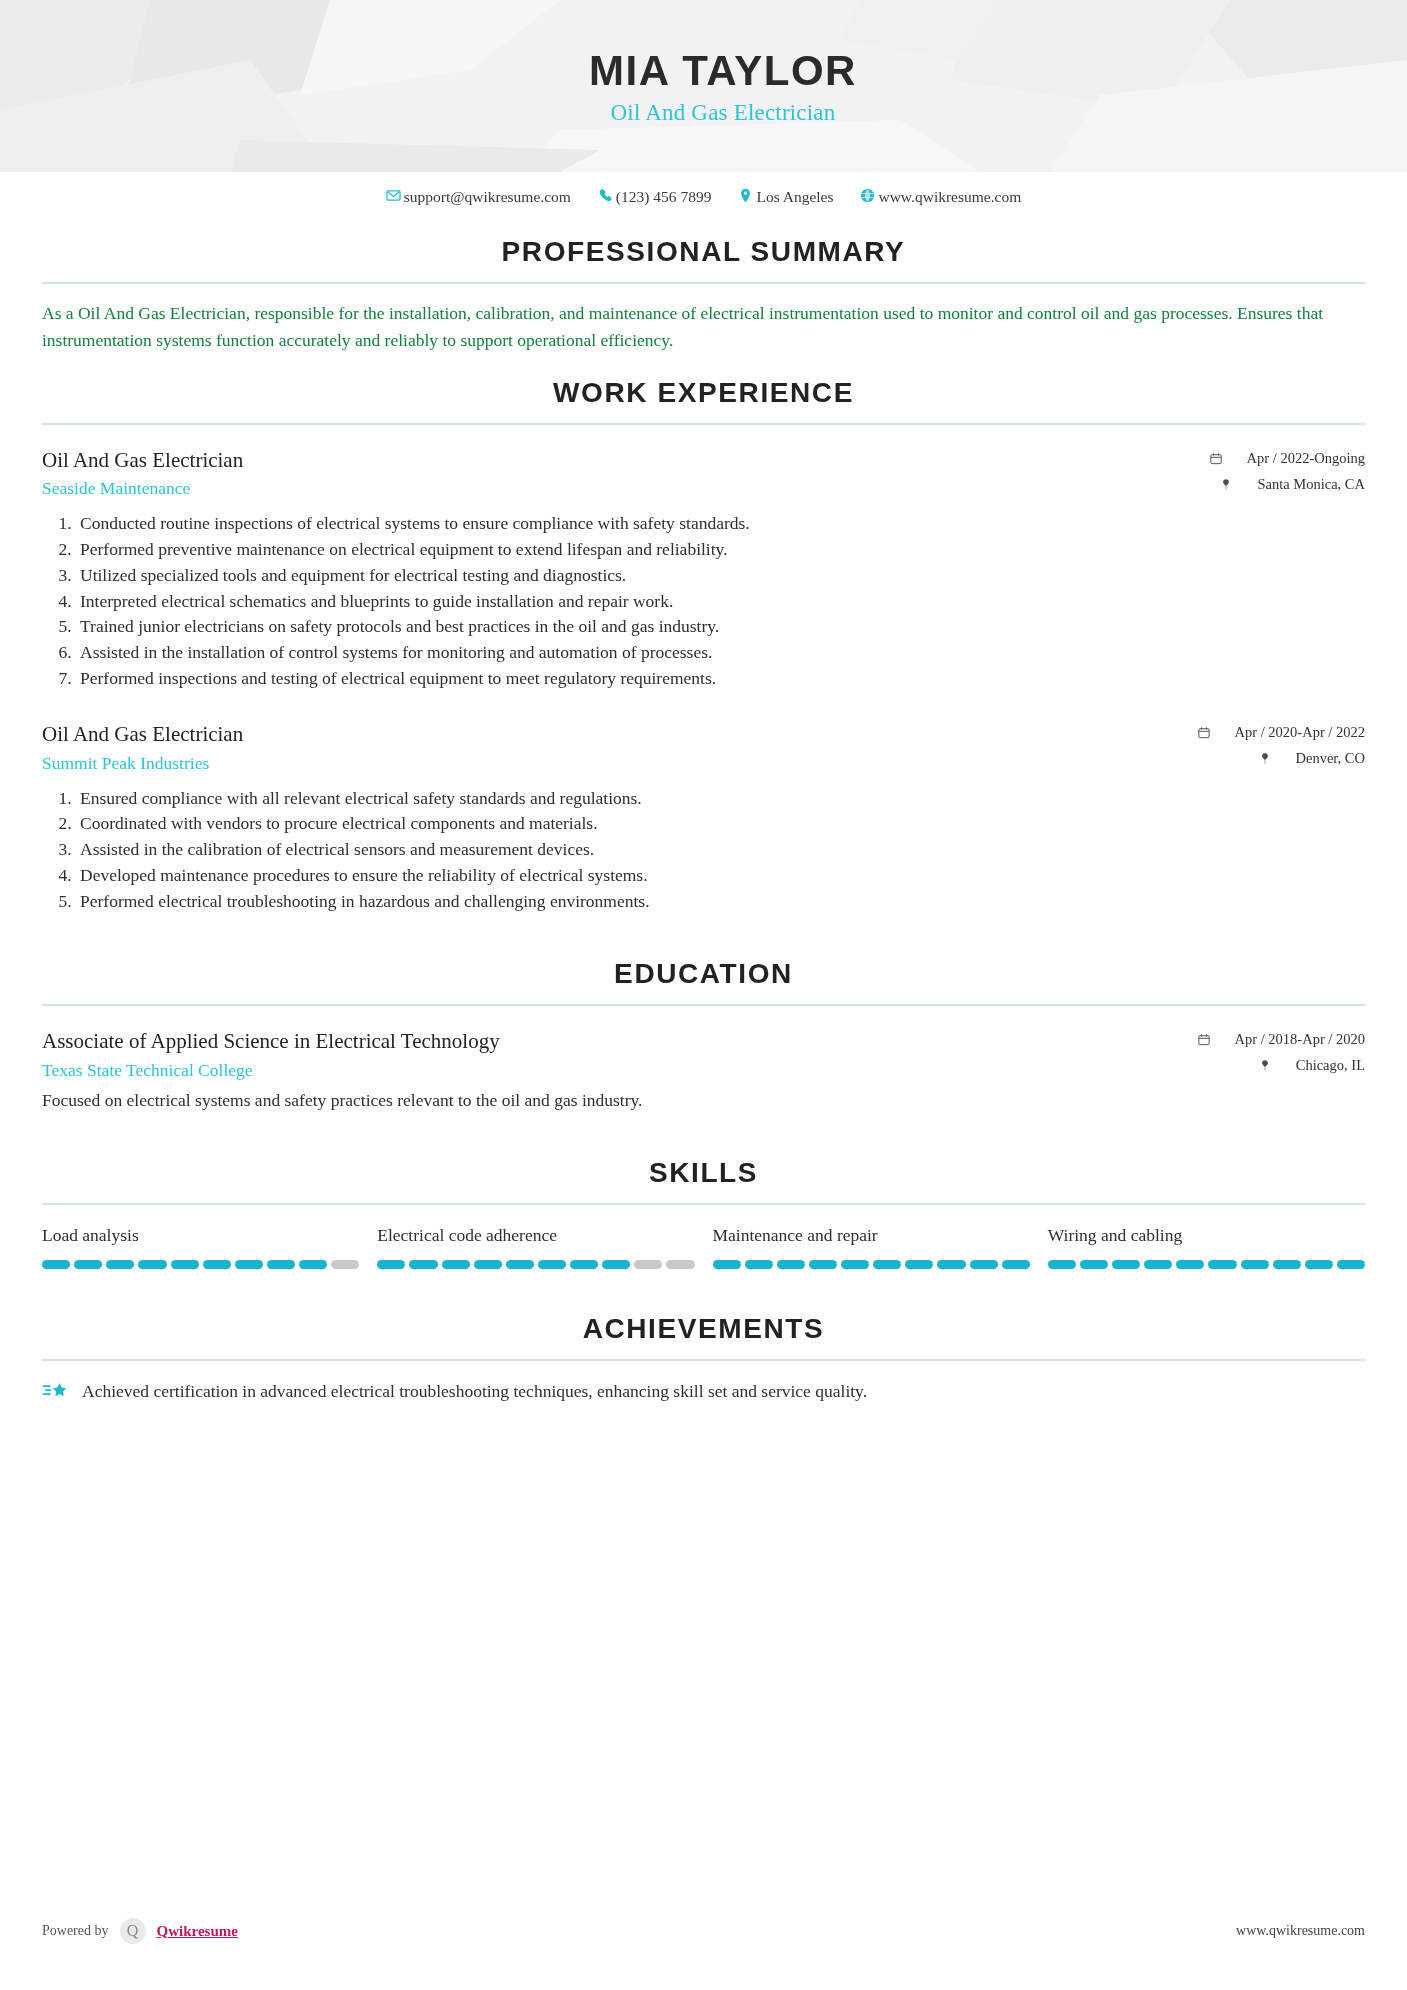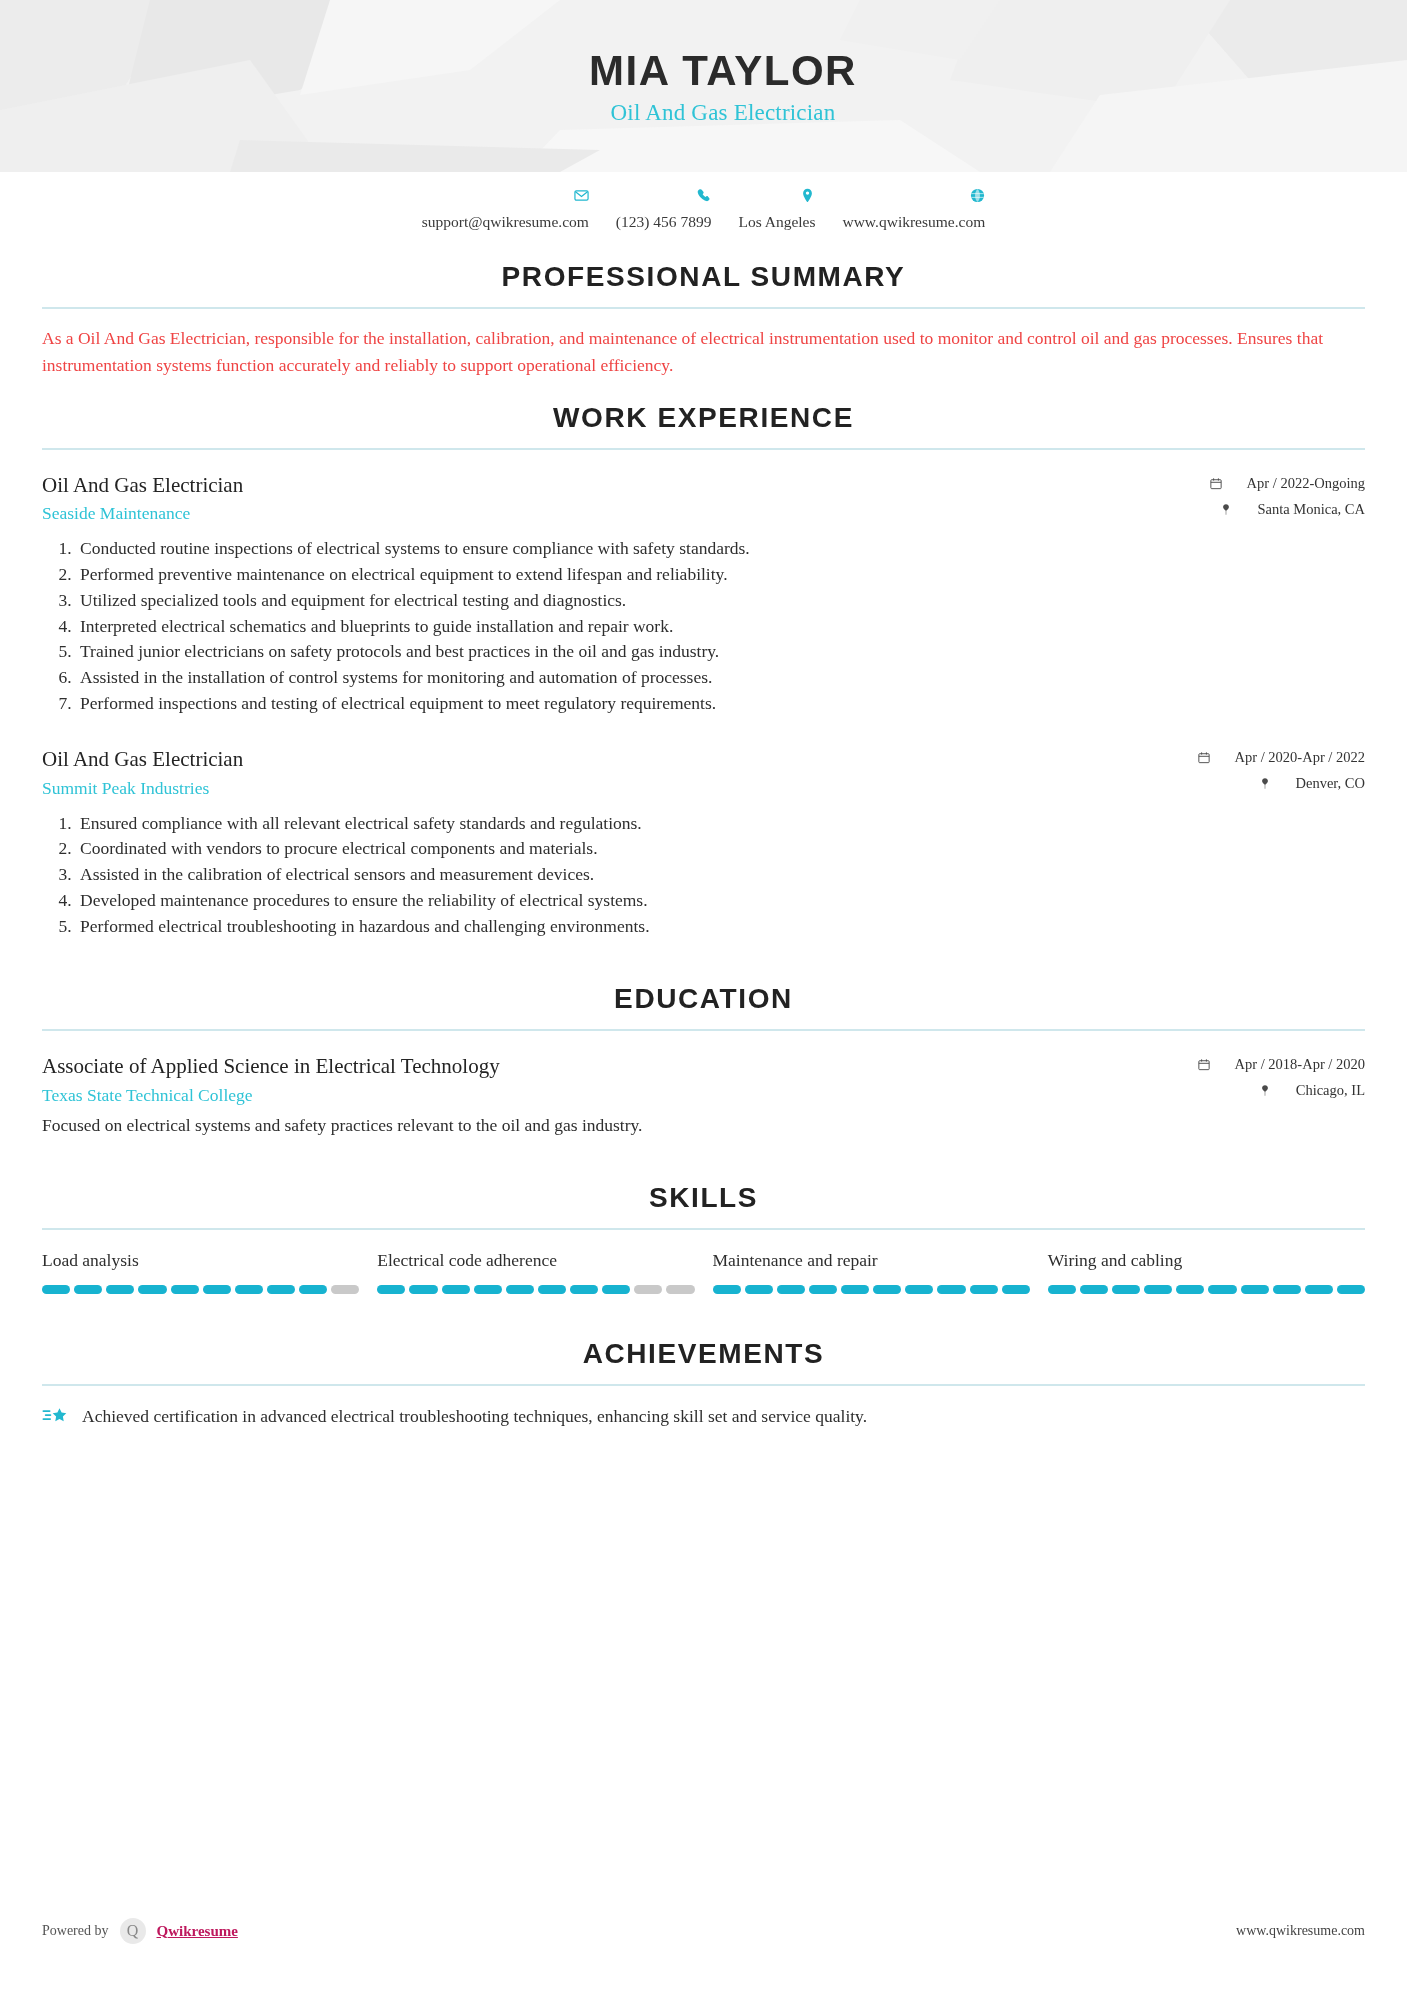--- a/index.html
+++ b/index.html
@@ -54,24 +54,23 @@
     display: flex;
     justify-content: center;
     align-items: center;
     gap: 13px;
     padding: 16px 0 6px 0;
     font-size: 15.5px;
     color: #3a3a3a;
   }
   .contact-item {
     display: flex;
-    align-items: flex-end;
-    gap: 10px;
+    align-items: flex-start;
+    gap: 3px;
     white-space: nowrap;
-    flex-direction: column;
   }
   .contact-item + .contact-item { margin-left: 14px; }
   .cicon {
     width: 15px;
     height: 15px;
     display: inline-flex;
     align-items: center;
     justify-content: center;
     color: #22b8cf;
     flex: 0 0 auto;
@@ -94,21 +93,21 @@
   }
   .section-rule {
     height: 2px;
     background: #cfe7ec;
     margin-top: 14px;
   }
 
   .summary-text {
     font-size: 17.5px;
     line-height: 1.52;
-    color: #ef4444;
+    color: #15803d;
     margin-top: 16px;
     text-align: left;
   }
 
   
   .entry { margin-top: 22px; }
   .entry-head {
     display: flex;
     justify-content: space-between;
     align-items: flex-start;

